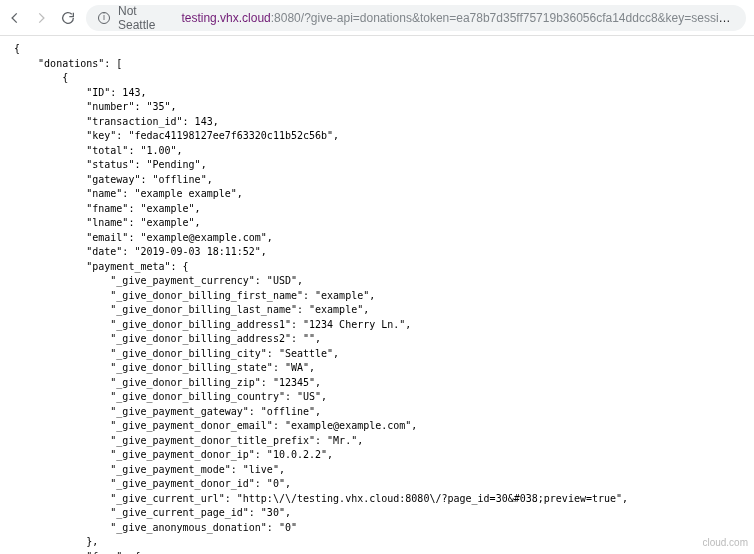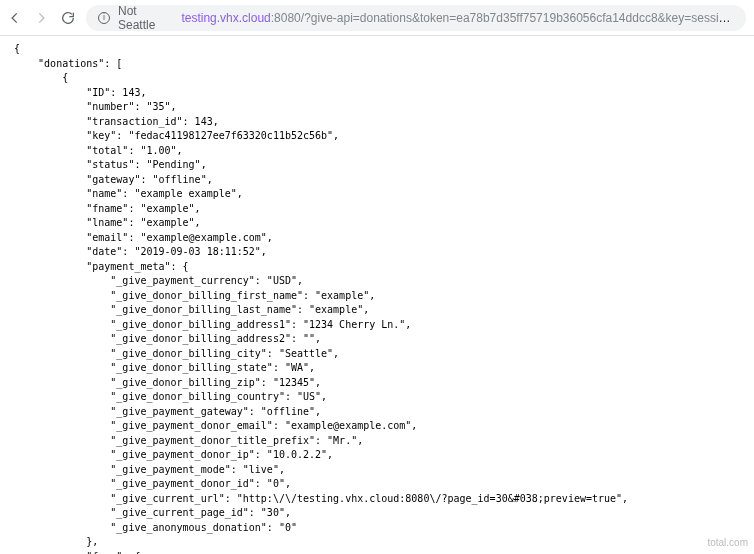--- a/index.html
+++ b/index.html
@@ -5,21 +5,21 @@
     * { margin:0; padding:0; box-sizing:border-box; }
     body { font-family: -apple-system, BlinkMacSystemFont, "Segoe UI", Arial, sans-serif; background:#fff; width:754px; height:554px; overflow:hidden; }
     .toolbar { display:flex; align-items:center; height:36px; background:#fff; border-bottom:1px solid #e0e0e0; padding:0 8px; gap:10px; }
     .nav-btns { display:flex; gap:12px; align-items:center; }
     .arrow { width:14px; height:14px; display:flex; align-items:center; justify-content:center; color:#5f6368; }
     .arrow.disabled { color:#bdbdbd; }
     .reload { width:16px; height:16px; color:#5f6368; }
     .omnibox { flex:1; display:flex; align-items:center; height:26px; background:#f1f3f4; border-radius:13px; padding:0 12px; gap:8px; font-size:12px; color:#5f6368; overflow:hidden; }
     .ns-icon { width:12px; height:12px; border:1.4px solid #5f6368; border-radius:50%; display:flex; align-items:center; justify-content:center; font-size:9px; line-height:1; flex:0 0 auto; }
     .url { white-space:nowrap; overflow:hidden; text-overflow:ellipsis; color:#202124; font-size:12px; }
-    .url .host { color:#8b5cf6; }
+    .url .host { color:#701a75; }
     .url .rest { color:#80868b; }
     .content { padding:6px 8px 8px 14px; font-family: Menlo, Monaco, Consolas, monospace; font-size:10px; line-height:1.45; color:#000; white-space:pre; overflow:auto; height:518px; }
     .watermark { position:fixed; bottom:6px; right:6px; font-size:10px; color:#bbb; font-family:Arial,sans-serif; }
   </style>
 </head>
 <body>
 
 <div class="toolbar">
   <div class="nav-btns">
     <div class="arrow">
@@ -85,13 +85,13 @@
                 "name": "",
                 "price": "1.00",
                 "price_name": "$1.00",
                 "price_id": "1"
             }
         }
     ],
     "request_speed": 0.02327418327331543
 }</pre>
 
-<div class="watermark">total.com</div>
+<div class="watermark">cloud.com</div>
 
 </body></html>

